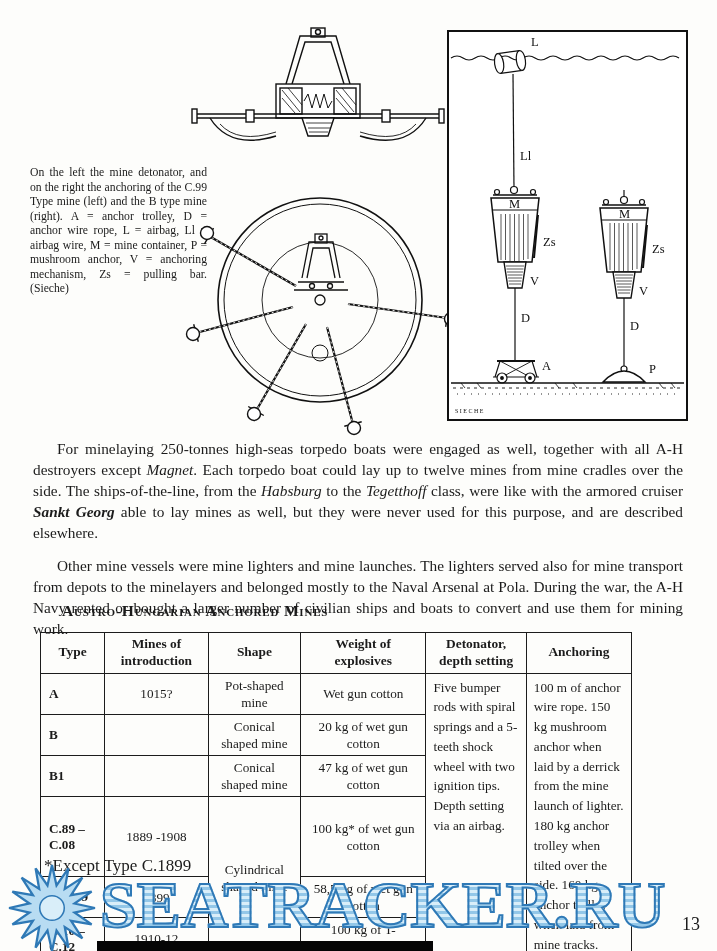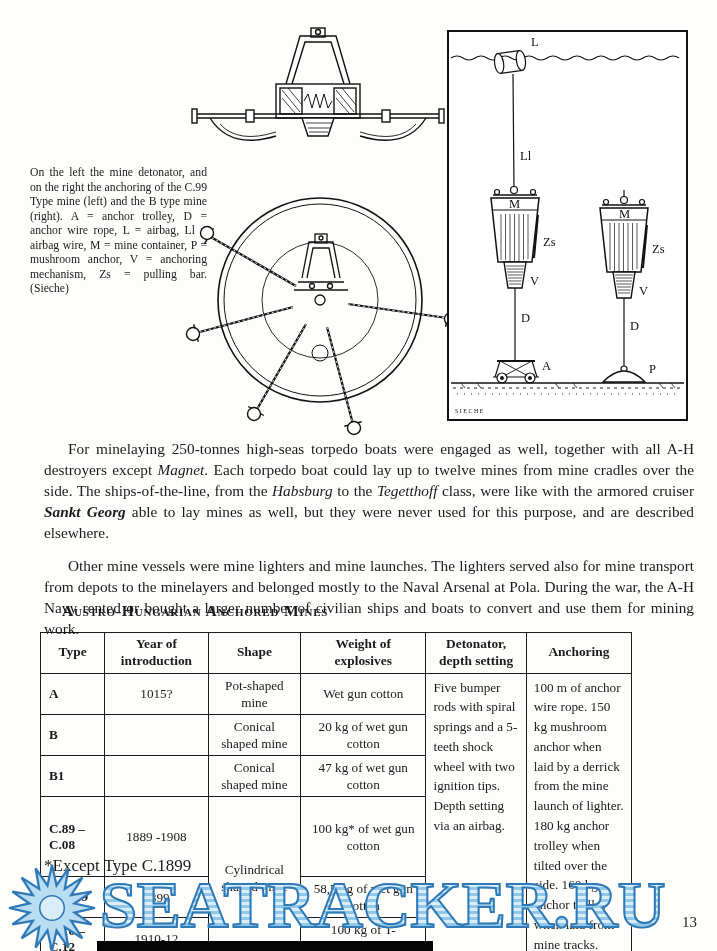--- a/index.html
+++ b/index.html
@@ -13,21 +13,21 @@
   svg text { font-family:"Liberation Serif", serif; fill:#111; }
 
   
   .fig-caption {
     position:absolute; left:30px; top:166px; width:177px;
     font-size:11.7px; line-height:1.24; text-align:justify;
   }
   .svg-abs { position:absolute; }
 
   
-  .body-text { position:absolute; left:44px; top:438px; width:650px;
+  .body-text { position:absolute; left:33px; top:438px; width:650px;
     font-size:15.3px; line-height:21px; text-align:justify; }
   .body-text p { text-indent:24px; margin-bottom:12px; }
   .run-i { font-style:italic; }
   .run-bi { font-style:italic; font-weight:bold; }
 
   .section-heading {
     position:absolute; left:62px; top:602px;
     font-size:15.5px; font-weight:600; letter-spacing:0.8px;
     font-variant:small-caps;
   }
@@ -51,21 +51,21 @@
   .wm-star { position:absolute; left:6px; top:4px; }
   .wm-text {
     position:absolute; left:100px; top:14px; white-space:nowrap;
     font-family:"Liberation Serif", serif; font-weight:bold;
     font-size:66px; line-height:1; letter-spacing:0px;
     background:repeating-linear-gradient(180deg,#d9eef9 0 3px,#93c7e8 3px 6px);
     -webkit-background-clip:text; background-clip:text; color:transparent;
     -webkit-text-stroke:2px #2f79b6;
   }
   .bottom-bar { position:absolute; left:97px; top:941px; width:336px; height:10px; background:#050505; z-index:4; }
-  .page-number { position:absolute; left:682px; top:914px; font-size:15px; z-index:7; }
+  .page-number { position:absolute; left:682px; top:914px; font-size:18px; z-index:7; }
 </style>
 </head>
 <body>
 
 <div class="page">
 
   <svg class="svg-abs" style="left:190px; top:24px;" width="256" height="150" viewBox="0 0 256 150">
     <g stroke="#111" stroke-width="1.4" fill="none">
       <rect x="121" y="4" width="14" height="9" fill="#fff"></rect>
       <circle cx="128" cy="8" r="2.5"></circle>
@@ -238,21 +238,21 @@
       <col style="width:67px">
         <col style="width:109px">
         <col style="width:98px">
       <col style="width:141px">
         <col style="width:108px">
         <col style="width:114px">
     </colgroup>
     <thead>
       <tr>
         <th>Type</th>
-        <th>Year of introduction</th>
+        <th>Mines of introduction</th>
         <th>Shape</th>
         <th>Weight of explosives</th>
         <th>Detonator, depth setting</th>
         <th>Anchoring</th>
       </tr>
     </thead>
     <tbody>
       <tr class="h26">
         <td class="c-type">A</td>
         <td class="c-mid">1015?</td>

